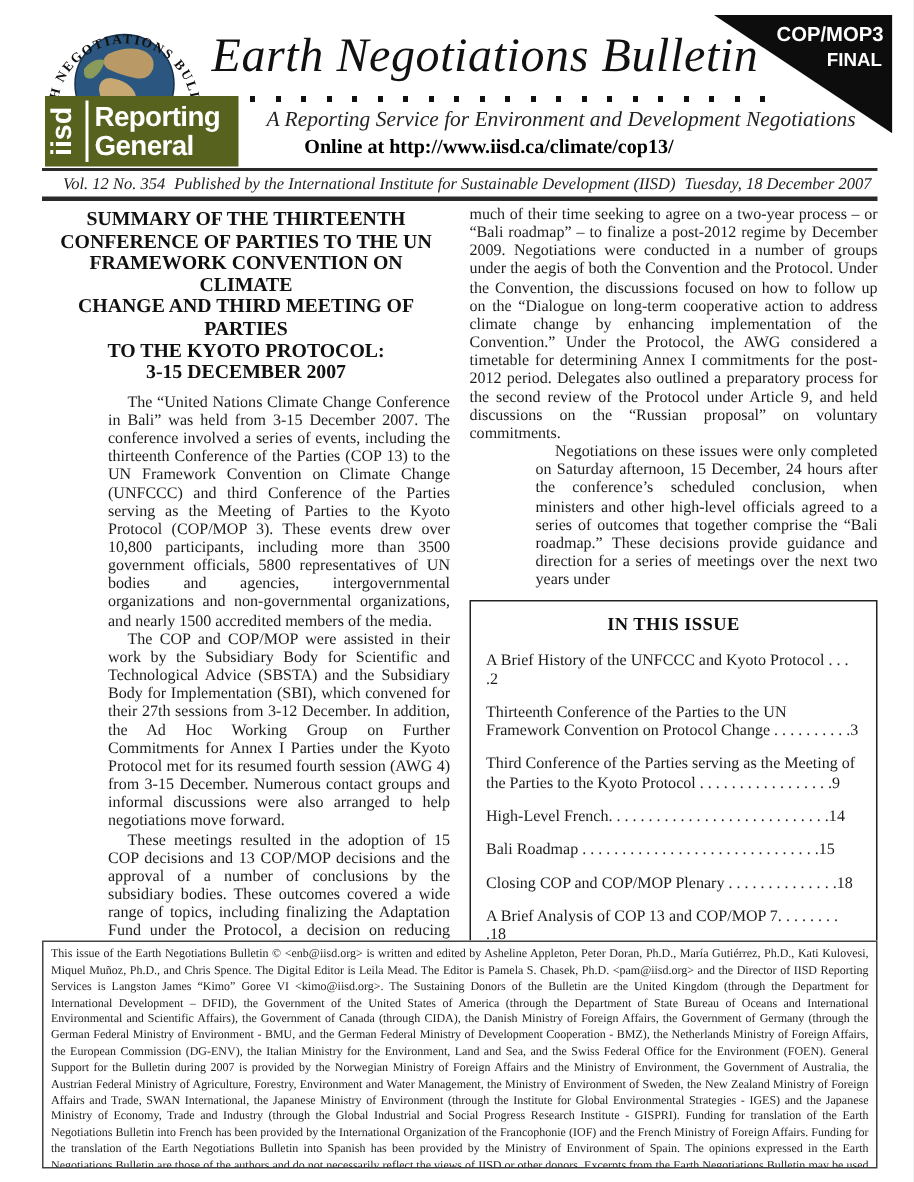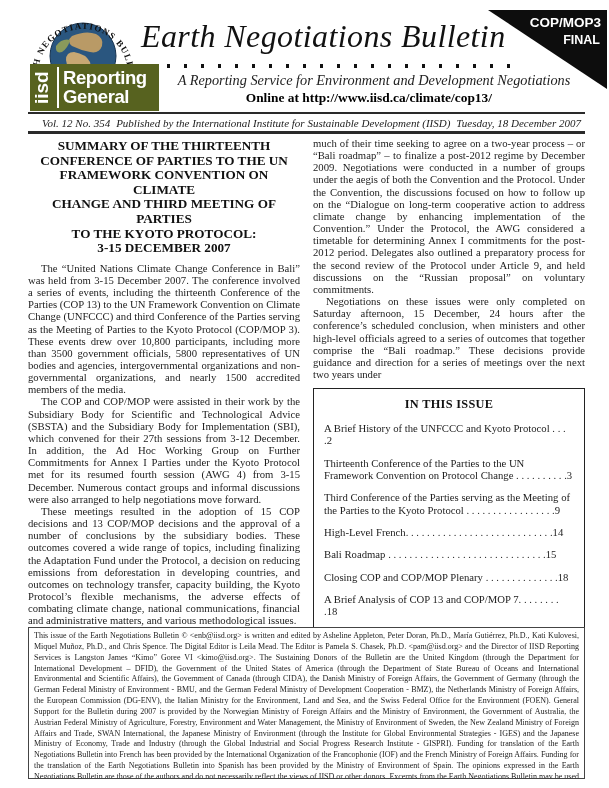--- a/index.html
+++ b/index.html
@@ -41,25 +41,25 @@
     position:absolute;left:150px;top:64px;width:370px;height:3.5px;
     background:repeating-linear-gradient(90deg,#111 0 3.2px,transparent 3.2px 17px);
   }
   .subtitle{
     position:absolute;left:163px;top:72px;width:422px;
     font-style:italic;font-size:14.3px;text-align:center;color:#222;
     white-space:nowrap;
   }
   .online-line{
     position:absolute;left:160px;top:90px;width:332px;
-    font-weight:bold;font-size:13.4px;text-align:right;color:#000;
+    font-weight:bold;font-size:13.4px;text-align:center;color:#000;
     white-space:nowrap;
   }
   .badge{
-    position:absolute;right:2px;top:10px;width:119px;height:79px;
+    position:absolute;right:14px;top:10px;width:119px;height:79px;
     background:#0d0d0d;
     clip-path:polygon(0 0,100% 0,100% 100%);
     color:#fff;font-family:"Liberation Sans", sans-serif;font-weight:bold;
     text-align:right;z-index:1;
   }
   .badge-line1{font-size:13.5px;padding:5px 6px 0 0;letter-spacing:0;}
   .badge-line2{font-size:12.5px;padding:3px 7px 0 0;}
   .rule-thin{position:absolute;left:28px;right:24px;top:112px;height:1.5px;background:#2a2a2a;}
   .masthead-row{
     position:absolute;left:28px;right:24px;top:115px;height:15px;
@@ -78,21 +78,21 @@
   }
   .col{flex:1;min-width:0;}
   .article-heading{margin:2px 0 6px 0;}
   .article-heading div{
     font-weight:bold;font-size:13.2px;line-height:14.6px;text-align:center;color:#111;
   }
   .col p{
     margin:0;font-size:10.7px;line-height:12.15px;
     text-align:justify;color:#1c1c1c;
   }
-  .col p.ind{text-indent:13px;}
+  .col p.ind{text-indent:13px;margin-left:44px;}
   
   .toc-box{
     margin-top:8px;border:1.5px solid #222;
     padding:8px 10px 12px 10px;
   }
   .toc-title{
     font-weight:bold;font-size:12.3px;text-align:center;letter-spacing:0.3px;
     margin-bottom:4px;color:#111;
   }
   .toc-entry{font-size:10.7px;line-height:12.3px;margin-top:10px;color:#1c1c1c;}

